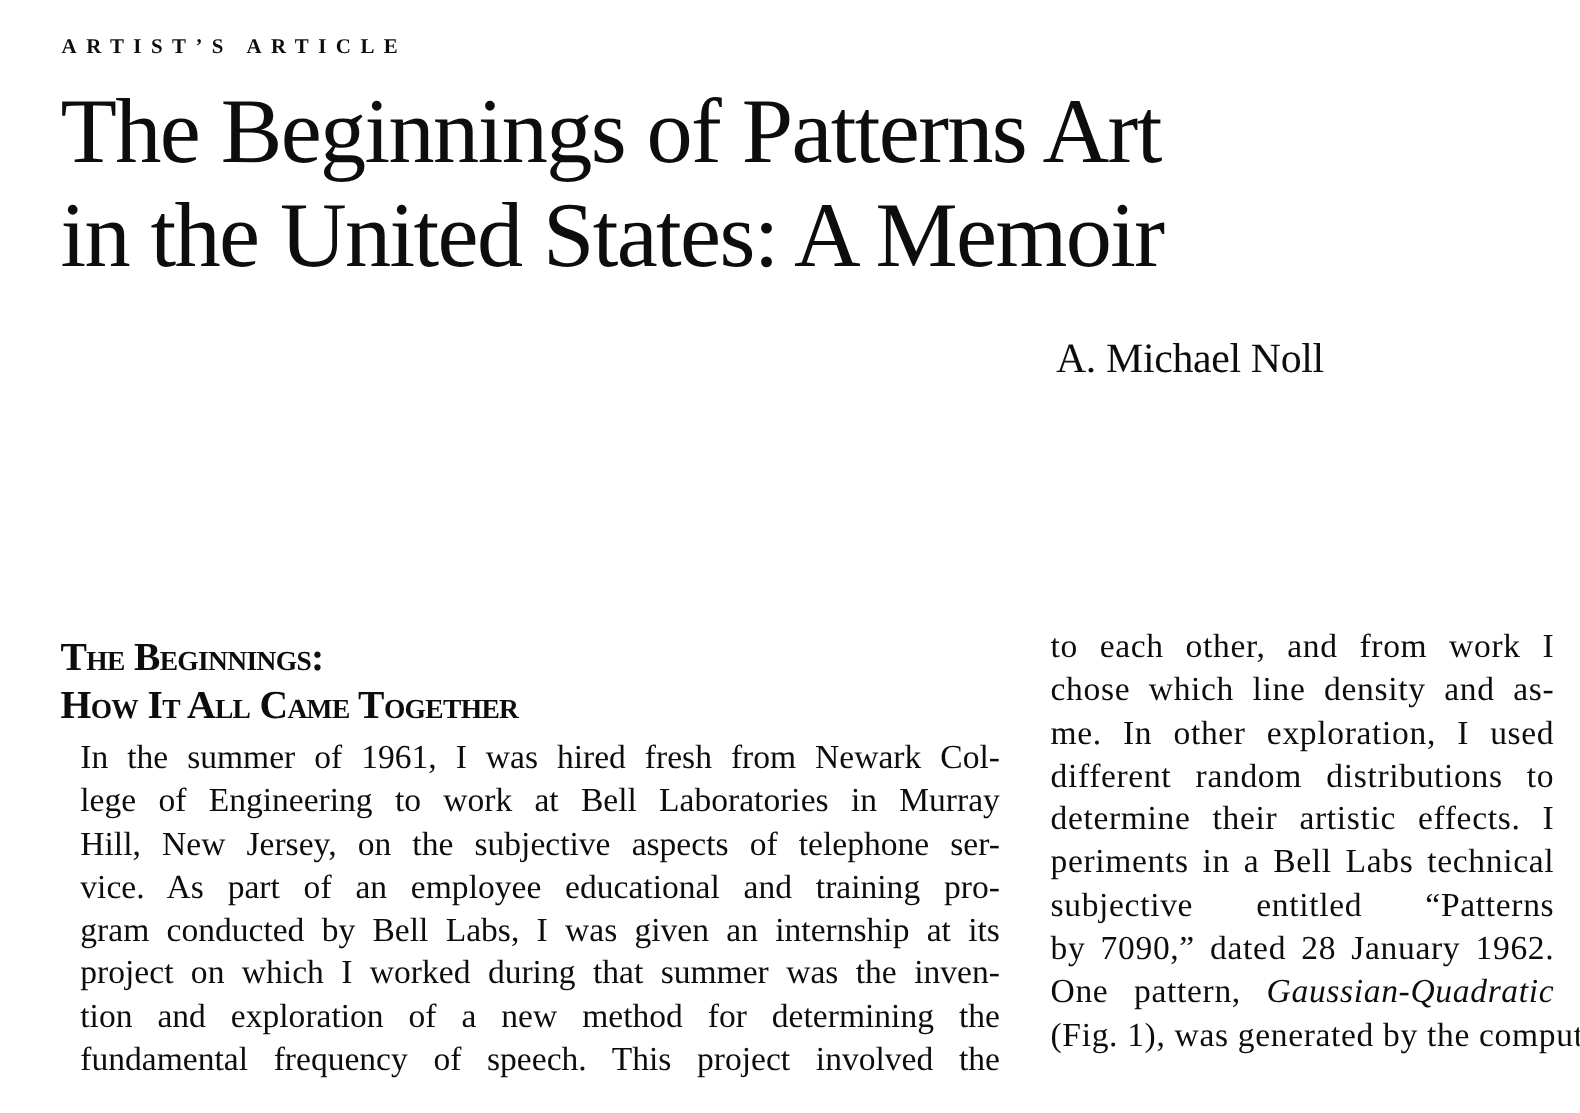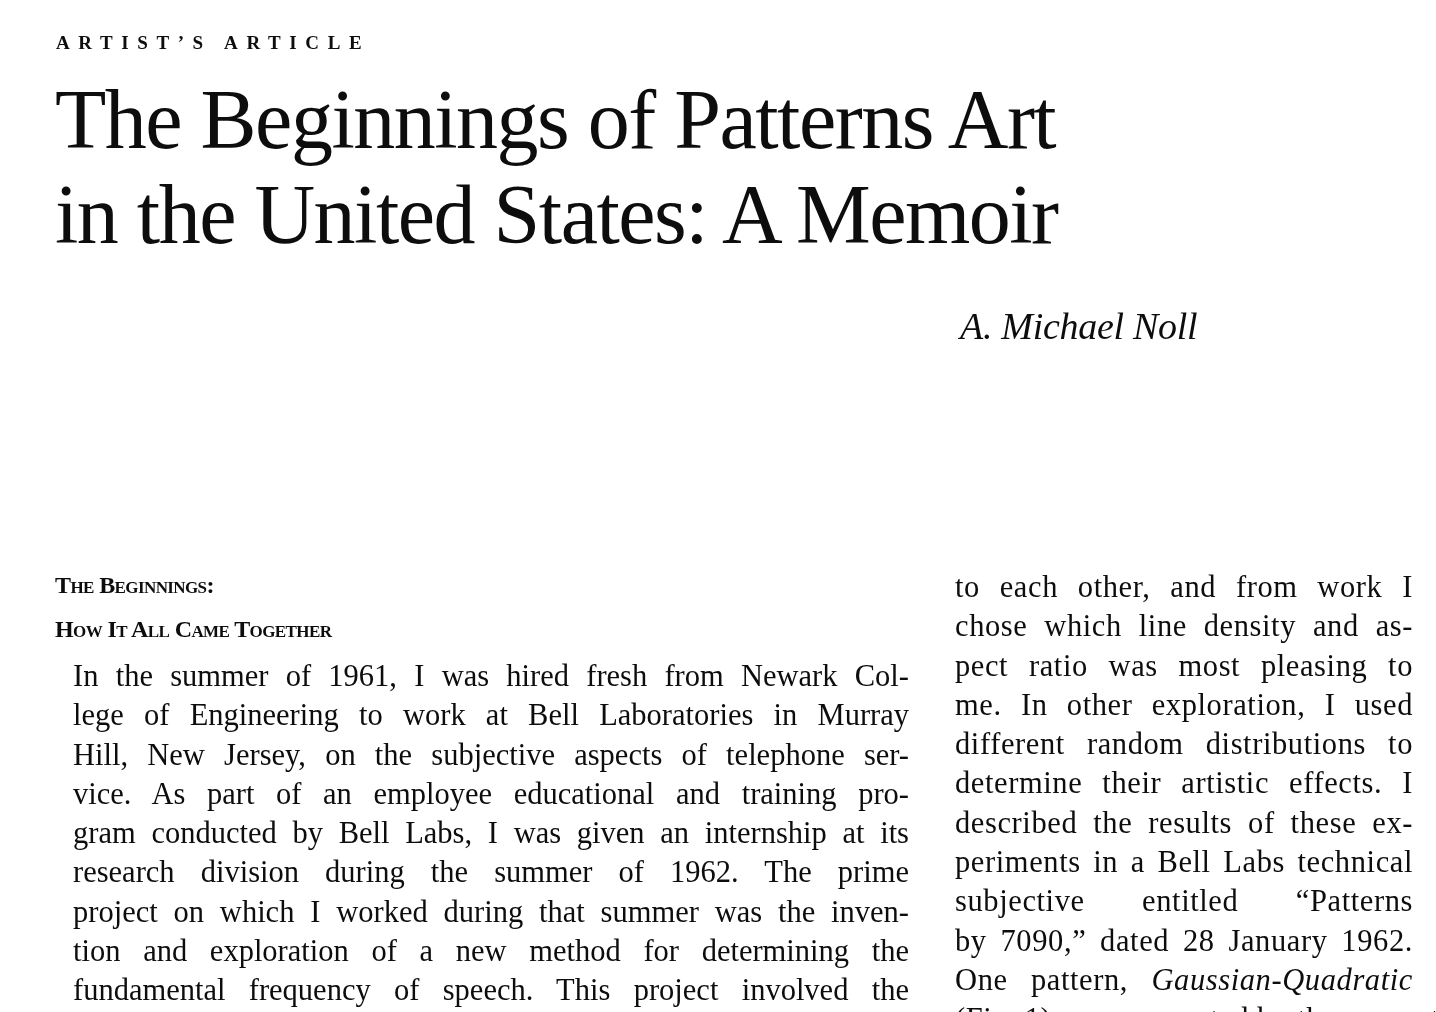--- a/index.html
+++ b/index.html
@@ -35,34 +35,33 @@
       line-height: 95px;
       letter-spacing: -1.5px;
       white-space: nowrap;
     }
     .title .line { display: block; }
     .author {
       position: absolute;
       left: 960px;
       top: 302px;
       font-size: 38px;
-      font-style: italic;
       line-height: 48px;
       white-space: nowrap;
       letter-spacing: -0.3px;
     }
     .col-left {
       position: absolute;
       left: 55px;
       top: 559px;
       width: 836px;
     }
     .section-heading {
-      margin: 4px 0 6px 0;
-      font-size: 24px;
+      margin: 16px 0 6px 0;
+      font-size: 36px;
       font-weight: bold;
       line-height: 44px;
       font-variant: small-caps;
       letter-spacing: -0.6px;
       white-space: nowrap;
     }
     .section-heading .line { display: block; }
     .body-line {
       display: block;
       font-size: 30.5px;
@@ -102,36 +101,33 @@
     <h2 class="section-heading">
       <span class="line">The Beginnings:</span>
       <span class="line">How It All Came Together</span>
     </h2>
     <div>
       <span class="body-line">In the summer of 1961, I was hired fresh from Newark Col-</span>
       <span class="body-line">lege of Engineering to work at Bell Laboratories in Murray</span>
       <span class="body-line">Hill, New Jersey, on the subjective aspects of telephone ser-</span>
       <span class="body-line">vice. As part of an employee educational and training pro-</span>
       <span class="body-line">gram conducted by Bell Labs, I was given an internship at its</span>
-      <span class="body-line">research division during the summer of 1962. The prime</span>
       <span class="body-line">project on which I worked during that summer was the inven-</span>
       <span class="body-line">tion and exploration of a new method for determining the</span>
       <span class="body-line">fundamental frequency of speech. This project involved the</span>
     </div>
   </div>
 
   <div class="col-right">
     <div>
       <span class="body-line">to each other, and from work I</span>
       <span class="body-line">chose which line density and as-</span>
-      <span class="body-line">pect ratio was most pleasing to</span>
       <span class="body-line">me. In other exploration, I used</span>
       <span class="body-line">different random distributions to</span>
       <span class="body-line">determine their artistic effects. I</span>
-      <span class="body-line">described the results of these ex-</span>
       <span class="body-line">periments in a Bell Labs technical</span>
       <span class="body-line">subjective entitled “Patterns</span>
       <span class="body-line">by 7090,” dated 28 January 1962.</span>
       <span class="body-line"><span>One pattern, </span><span class="ital">Gaussian-Quadratic</span></span>
       <span class="body-line">(Fig. 1), was generated by the computer</span>
     </div>
   </div>
 
 </div>
 

